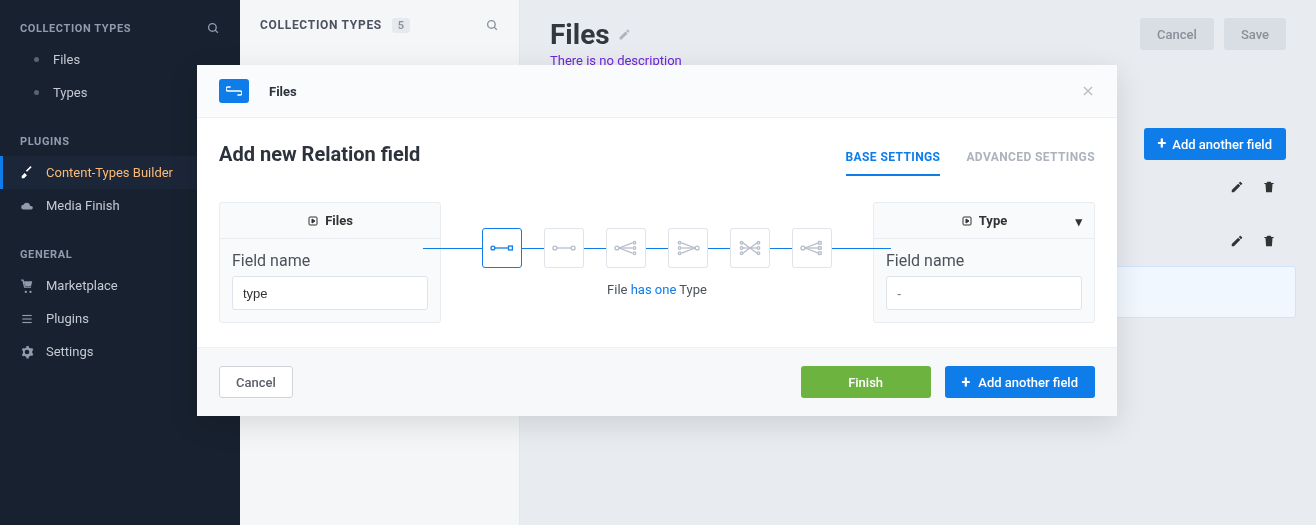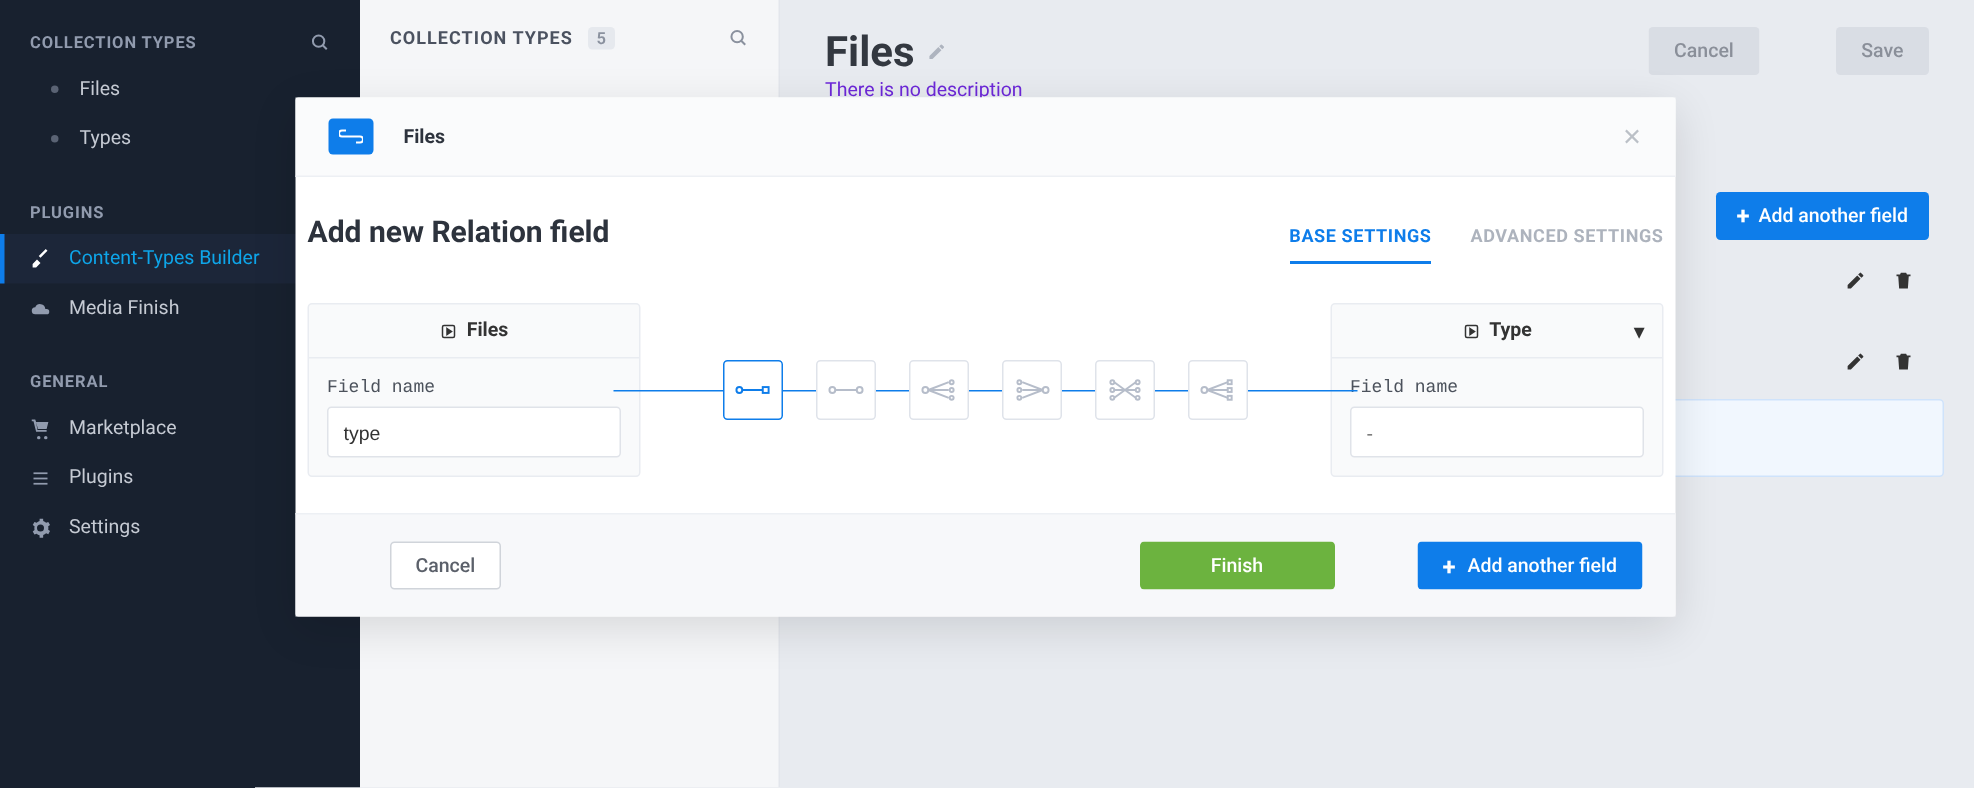--- a/index.html
+++ b/index.html
@@ -51,21 +51,21 @@
     }
     .sidebar-item .sicon {
       width: 14px;
       display: inline-flex;
       justify-content: center;
       margin-right: 12px;
       color: #919bae;
     }
     .sidebar-item.active {
       background: #1c2639;
-      color: #0ea5e9;
+      color: #fdba74;
     }
     .sidebar-item.active::before {
       content:"";
       position: absolute;
       left:0; top:0; bottom:0; width:3px;
       background:#0e7dea;
     }
     .sidebar-item.active .sicon { color:#fff; }
     .sidebar-spacer { height: 18px; }
 
@@ -103,21 +103,21 @@
       font-size: 28px; font-weight:700; color:#333840;
       display:flex; align-items:center;
     }
     .main-title .pencil { font-size:14px; color:#aeb4bf; margin-left:8px; }
     .main-desc { color:#6d28d9; font-size:13px; margin-top:2px; }
     .main-actions { display:flex; gap:10px; }
     .btn {
       height:32px; padding: 0 16px;
       border-radius:3px;
       display:inline-flex; align-items:center; justify-content:center;
-      font-size:13px; font-weight:500; cursor:pointer; border:1px solid transparent;margin-left:41px;
+      font-size:13px; font-weight:500; cursor:pointer; border:1px solid transparent;
     }
     .btn.ghost { background:#d9dde4; color:#8a8f99; }
     .btn.primary-blue { background:#0e7dea; color:#fff; }
     .btn.green { background:#6cb33f; color:#fff; }
     .btn.outline { background:#fff; border-color:#d0d4da; color:#5b606a; }
 
     .add-field-bar {
       margin-top:60px;
       display:flex; justify-content:flex-end;
     }
@@ -173,21 +173,21 @@
       width:30px; height:24px;
       background:#0e7dea;
       border-radius:3px;
       display:inline-flex; align-items:center; justify-content:center;
       color:#fff;
       margin-right:20px;
     }
     .mh-title { font-weight:700; font-size:13px; color:#2d333d; }
     .mh-close { color:#bbc0c7; cursor:pointer; font-size:18px; }
 
-    .modal-body { padding: 24px 8px; }
+    .modal-body { padding: 24px 22px; }
     .modal-title-row {
       display:flex; justify-content:space-between; align-items:baseline;
       margin-bottom:26px;
     }
     .modal-title {
       font-size:20px; font-weight:700; color:#2d333d;
     }
     .tabs { display:flex; gap:26px; font-size:12px; font-weight:700; letter-spacing:0.4px; }
     .tab { color:#adb3bd; padding-bottom:10px; cursor:pointer; }
     .tab.active { color:#0e7dea; border-bottom:2px solid #0e7dea; }
@@ -203,21 +203,21 @@
     }
     .rel-card-head {
       text-align:center;
       font-weight:700;
       font-size:13px;
       padding:10px 12px;
       border-bottom:1px solid #e9ecf1;
       display:flex; justify-content:center; align-items:center; gap:6px;
     }
     .rel-card-body { padding:12px; }
-    .field-label { font-size:12px; color:#4c525c; margin-bottom:6px; display:block;font-family:Liberation Mono, monospace; }
+    .field-label { font-size:16px; color:#4c525c; margin-bottom:6px; display:block; }
     .text-input {
       width:100%; height:34px;
       border:1px solid #e0e3e9; border-radius:3px;
       background:#fff; padding:0 10px;
       font-size:13px; color:#333;
     }
 
     .rel-icons {
       display:flex; align-items:center;
       gap:22px;
@@ -507,20 +507,25 @@
                 <circle cx="6" cy="12" r="3"></circle>
                 <line x1="9" y1="12" x2="30" y2="4"></line>
                 <line x1="9" y1="12" x2="30" y2="12"></line>
                 <line x1="9" y1="12" x2="30" y2="20"></line>
                 <rect x="30" y="2" width="4" height="4"></rect>
                 <rect x="30" y="10" width="4" height="4"></rect>
                 <rect x="30" y="18" width="4" height="4"></rect>
               </svg>
           </div>
         </div>
+        <div class="rel-caption">
+          <span>File</span>
+          <span class="link">has one</span>
+          <span>Type</span>
+        </div>
       </div>
 
       <div class="rel-card">
         <div class="rel-card-head" style="position:relative; justify-content:center;">
           <span>
             <svg width="12" height="12" viewBox="0 0 24 24" fill="none" stroke="#333" stroke-width="2">
                 <rect x="4" y="4" width="16" height="16" rx="2"></rect>
                 <polygon points="10,8 16,12 10,16" fill="#333"></polygon>
               </svg>
           </span>

